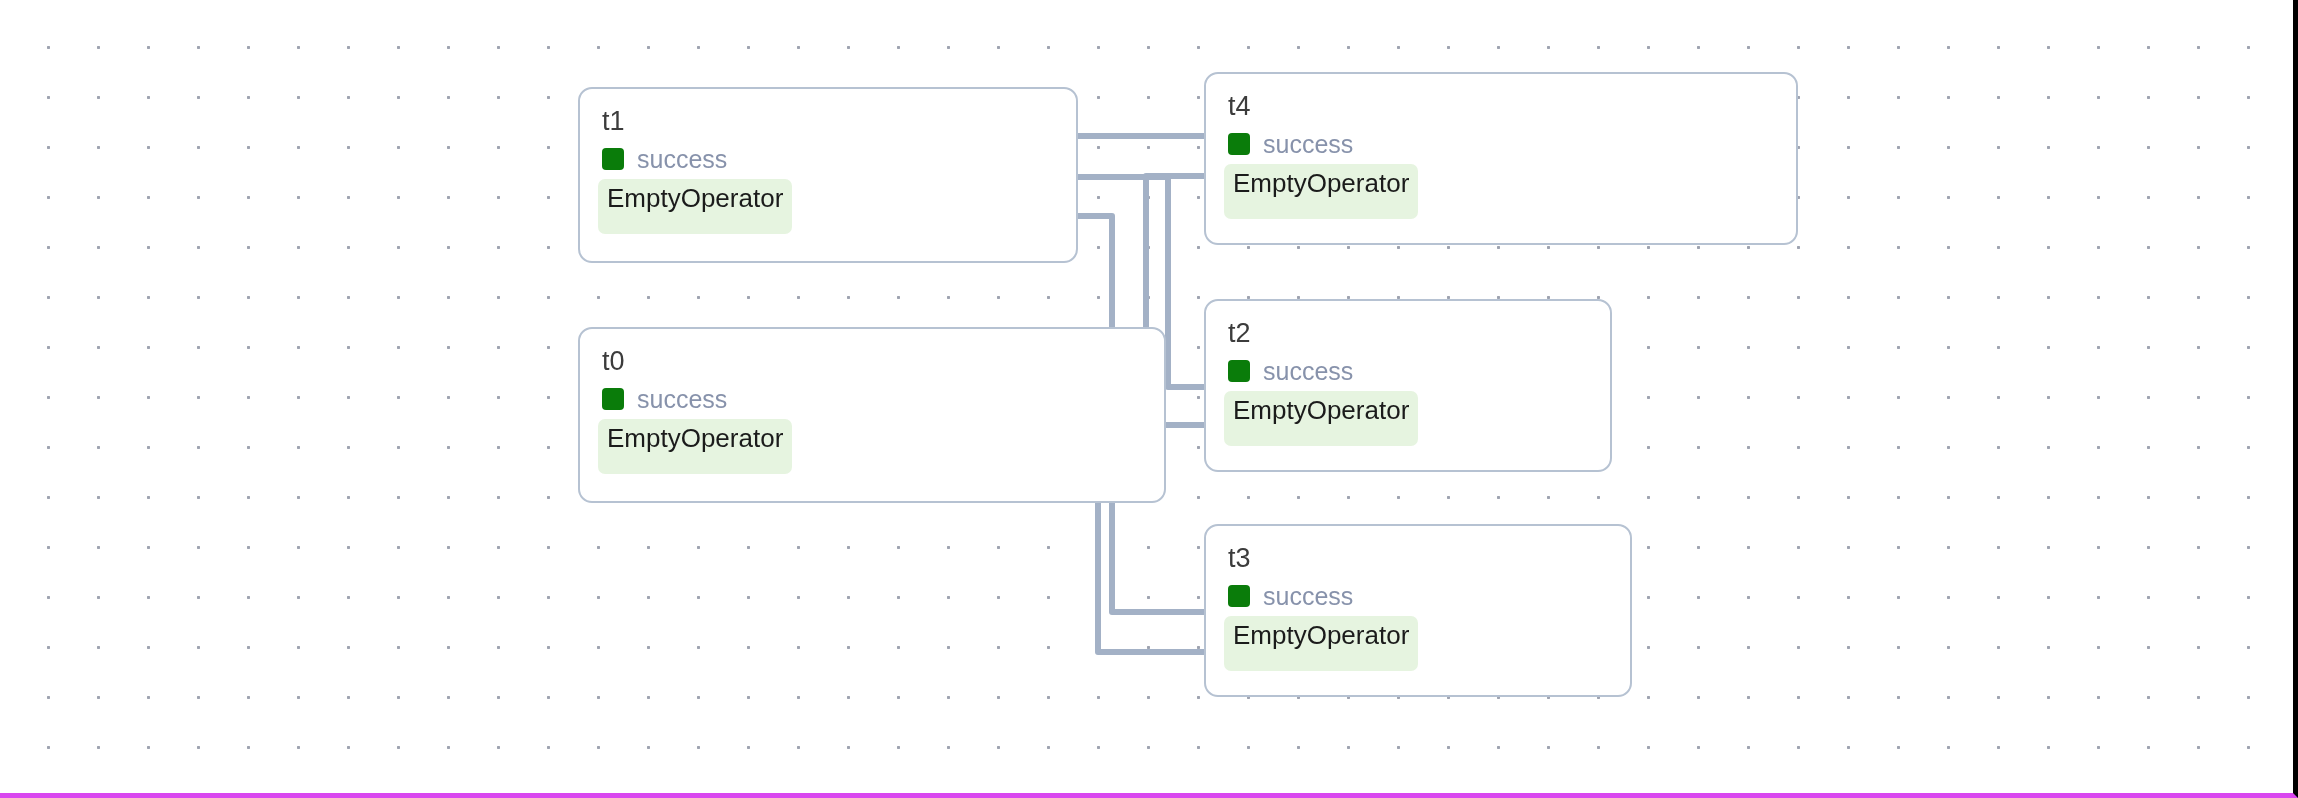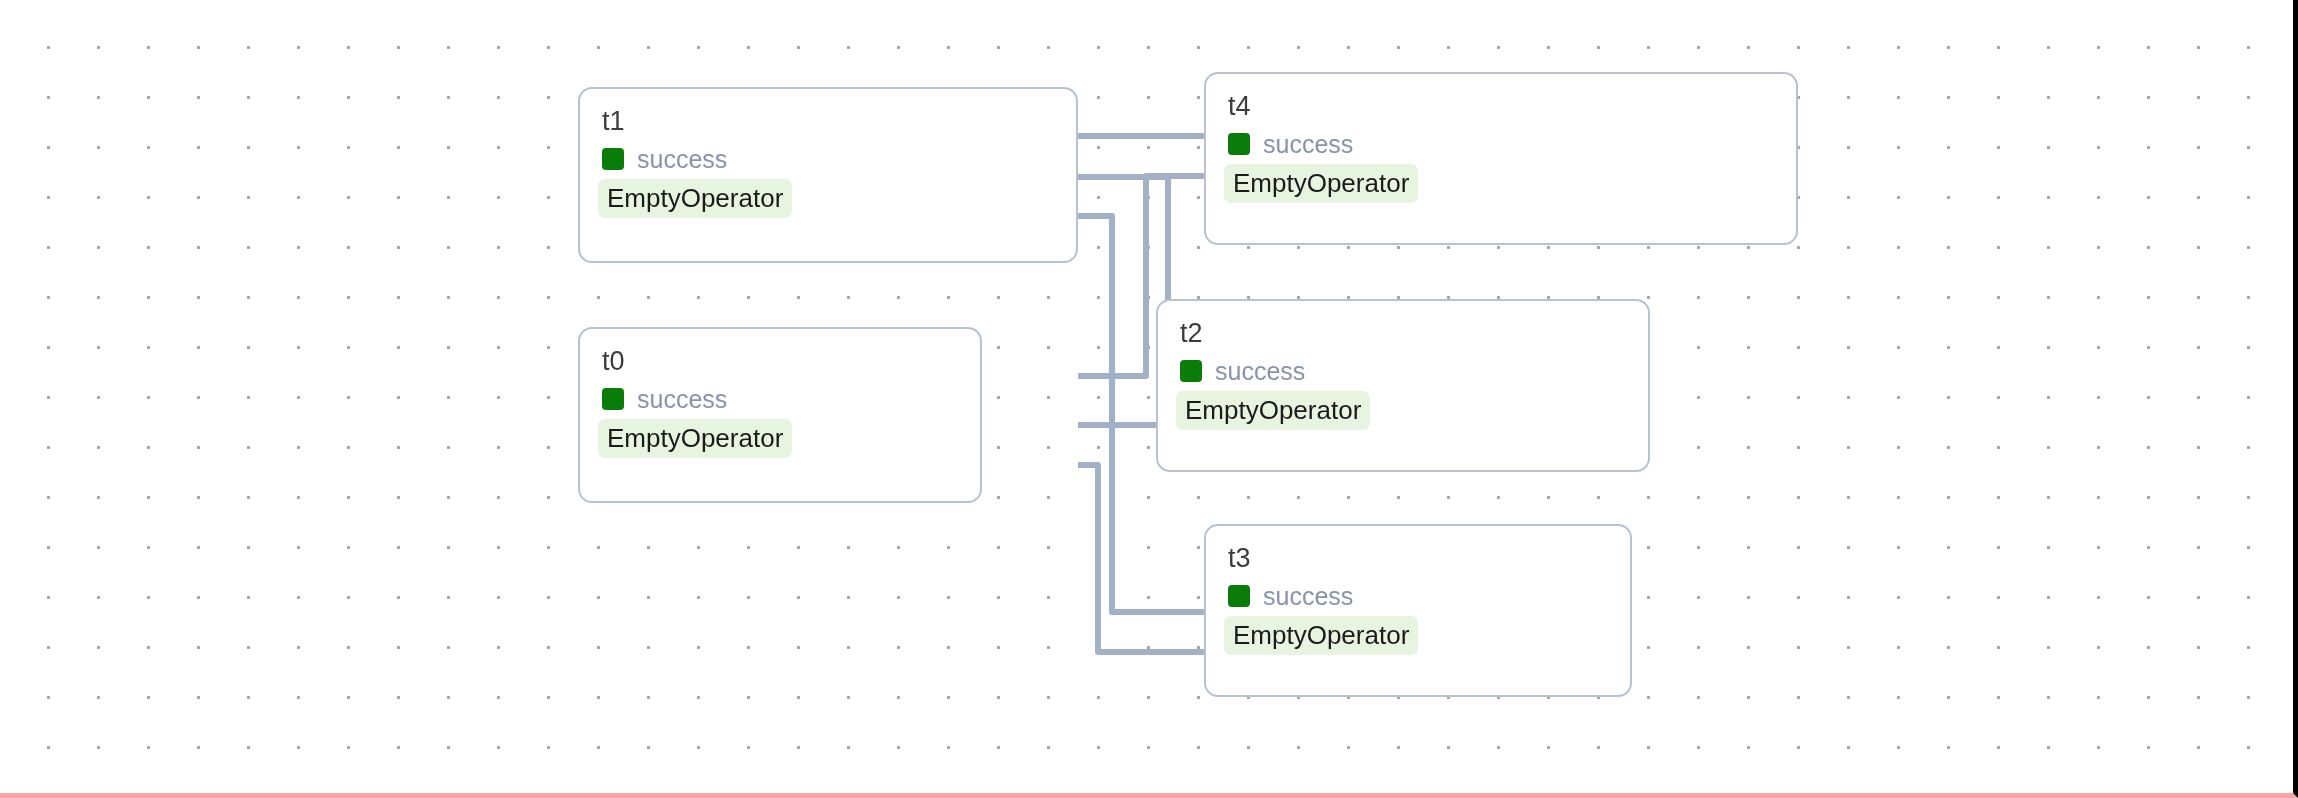--- a/index.html
+++ b/index.html
@@ -12,21 +12,21 @@
   }
 
   #app {
     position: relative;
     width: 2298px;
     height: 798px;
     overflow: hidden;
     background: #ffffff;
     box-sizing: border-box;
     border-right: 5px solid #000000;
-    border-bottom: 5px solid #fca5a5;
+    border-bottom: 5px solid #d946ef;
   }
 
   
   #grid-canvas {
     position: absolute;
     inset: 0;
     background-color: #ffffff;
     background-image:
       radial-gradient(circle at 1.5px 1.5px, #9ea3b0 1.4px, rgba(255,255,255,0) 1.5px);
     background-size: 50px 50px;
@@ -81,21 +81,21 @@
     white-space: nowrap;
   }
 
   .operator-chip {
     display: inline-block;
     font-size: 26px;
     line-height: 32px;
     color: #1b1b1b;
     background: #e6f4e0;
     border-radius: 7px;
-    padding: 3px 9px 4px 9px;
+    padding: 3px 9px 20px 9px;
     margin-left: -2px;
     white-space: nowrap;
   }
 </style>
 </head>
 <body>
 
 <div id="app">
 
   <div id="grid-canvas"></div>
@@ -111,37 +111,37 @@
 
   <div id="node-layer">
       <div class="flow-node" style="left: 578px; top: 87px; width: 500px; height: 176px; border-color: rgb(182, 194, 210);">
         <div class="node-title">t1</div>
         <div class="node-status-row">
           <span class="status-square" style="background: rgb(10, 124, 10);"></span>
           <span class="status-text">success</span>
         </div>
         <div><span class="operator-chip" style="background: rgb(230, 244, 224);">EmptyOperator</span></div>
       </div>
-      <div class="flow-node" style="left: 578px; top: 327px; width: 404px; height: 176px; border-color: rgb(182, 194, 210);">
+      <div class="flow-node" style="left: 578px; top: 327px; width: 588px; height: 176px; border-color: rgb(182, 194, 210);">
         <div class="node-title">t0</div>
         <div class="node-status-row">
           <span class="status-square" style="background: rgb(10, 124, 10);"></span>
           <span class="status-text">success</span>
         </div>
         <div><span class="operator-chip" style="background: rgb(230, 244, 224);">EmptyOperator</span></div>
       </div>
       <div class="flow-node" style="left: 1204px; top: 72px; width: 594px; height: 173px; border-color: rgb(182, 194, 210);">
         <div class="node-title">t4</div>
         <div class="node-status-row">
           <span class="status-square" style="background: rgb(10, 124, 10);"></span>
           <span class="status-text">success</span>
         </div>
         <div><span class="operator-chip" style="background: rgb(230, 244, 224);">EmptyOperator</span></div>
       </div>
-      <div class="flow-node" style="left: 1156px; top: 299px; width: 494px; height: 173px; border-color: rgb(182, 194, 210);">
+      <div class="flow-node" style="left: 1204px; top: 299px; width: 408px; height: 173px; border-color: rgb(182, 194, 210);">
         <div class="node-title">t2</div>
         <div class="node-status-row">
           <span class="status-square" style="background: rgb(10, 124, 10);"></span>
           <span class="status-text">success</span>
         </div>
         <div><span class="operator-chip" style="background: rgb(230, 244, 224);">EmptyOperator</span></div>
       </div>
       <div class="flow-node" style="left: 1204px; top: 524px; width: 428px; height: 173px; border-color: rgb(182, 194, 210);">
         <div class="node-title">t3</div>
         <div class="node-status-row">

